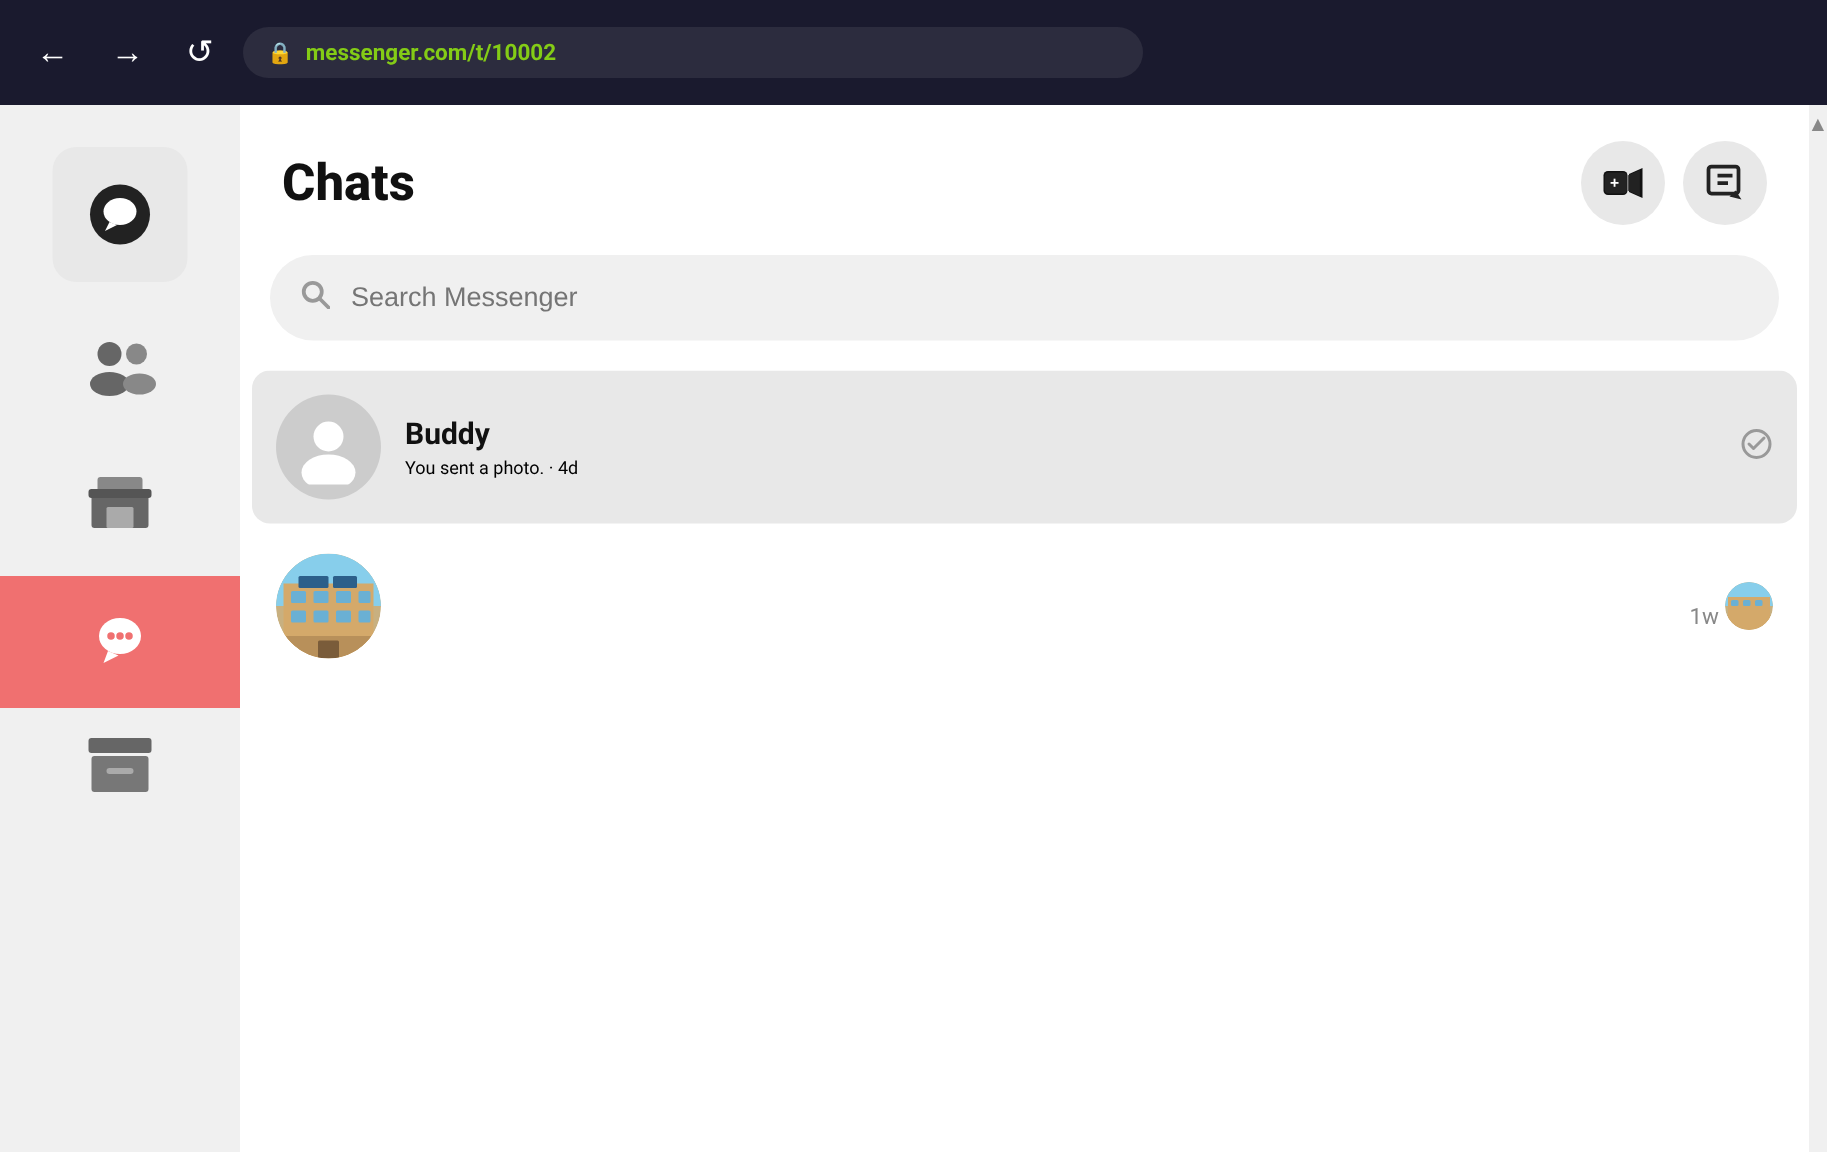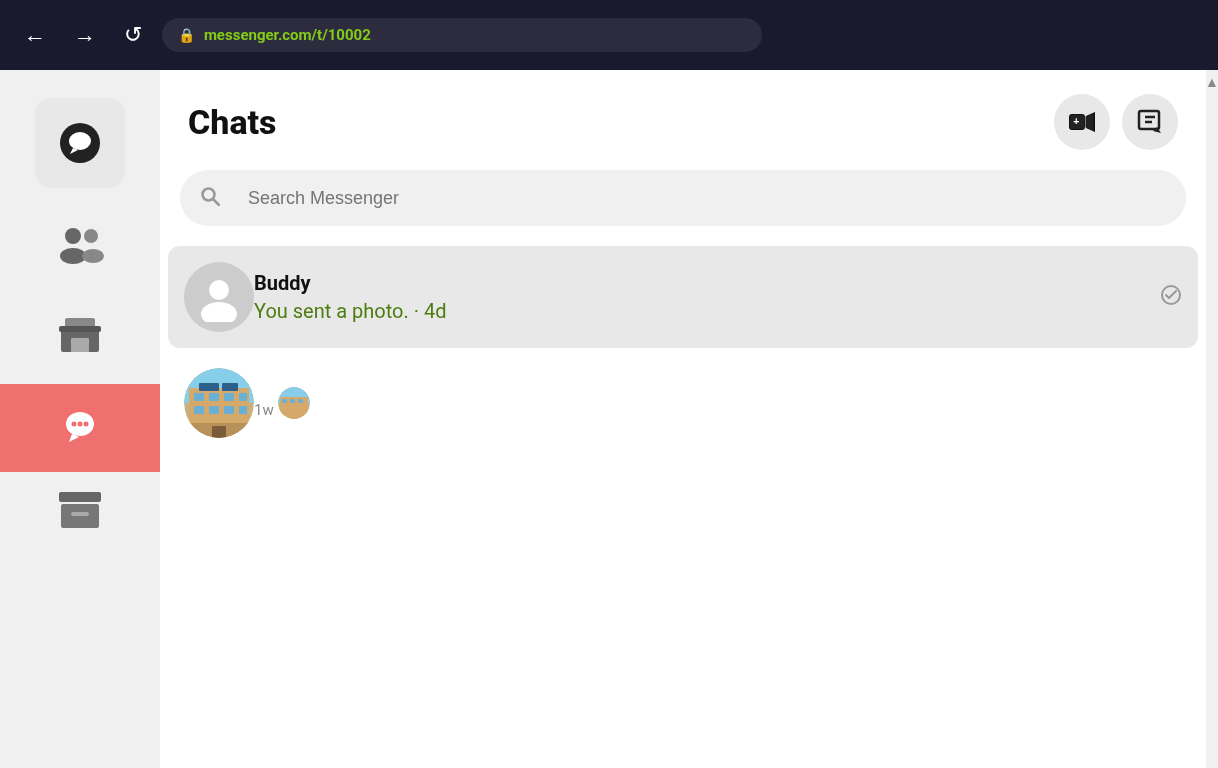--- a/index.html
+++ b/index.html
@@ -147,21 +147,21 @@
     .search-container {
       padding: 0 20px 20px 20px;
     }
 
     .search-bar {
       background: #f0f0f0;
       border-radius: 30px;
       padding: 16px 20px;
       display: flex;
       align-items: center;
-      gap: 28px;
+      gap: 14px;
       width: 100%;
     }
 
     .search-icon {
       color: #888;
       font-size: 18px;
     }
 
     .search-input {
       background: none;
@@ -178,23 +178,24 @@
       overflow-y: auto;
       padding: 0 8px;
     }
 
     .chat-item {
       display: flex;
       align-items: center;
       padding: 16px 16px;
       border-radius: 12px;
       cursor: pointer;
-      gap: 0;
+      gap: 16px;
       position: relative;
       margin-bottom: 4px;
+      justify-content: space-between;
     }
 
     .chat-item.highlighted {
       background: #e8e8e8;
     }
 
     .avatar {
       width: 70px;
       height: 70px;
       border-radius: 50%;
@@ -226,22 +227,22 @@
     }
 
     .chat-name {
       font-size: 20px;
       font-weight: 700;
       color: #111;
       margin-bottom: 4px;
     }
 
     .chat-preview {
-      font-size: 20px;
-      color: #4d7c0f;
+      font-size: 12px;
+      color: #000000;
     }
 
     .chat-meta {
       display: flex;
       flex-direction: row;
       align-items: flex-end;
       gap: 4px;
     }
 
     .chat-time {

